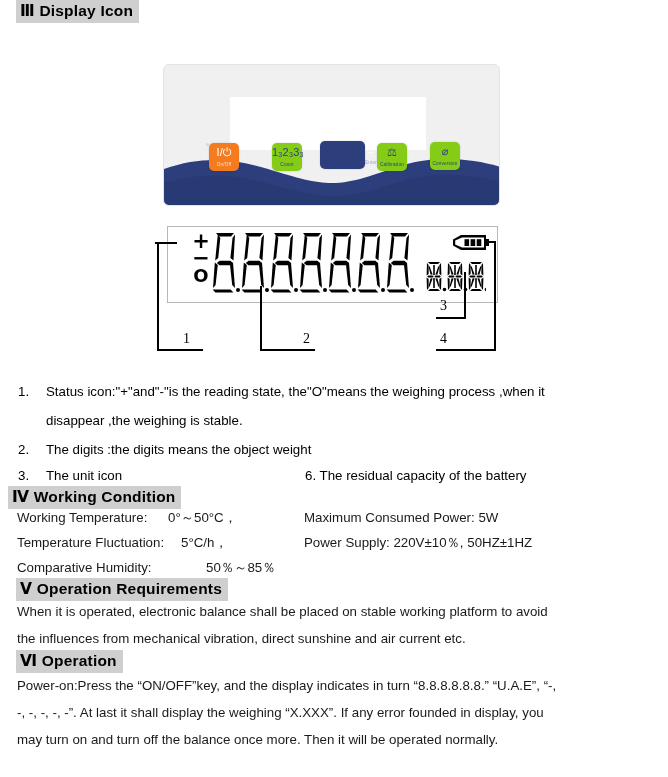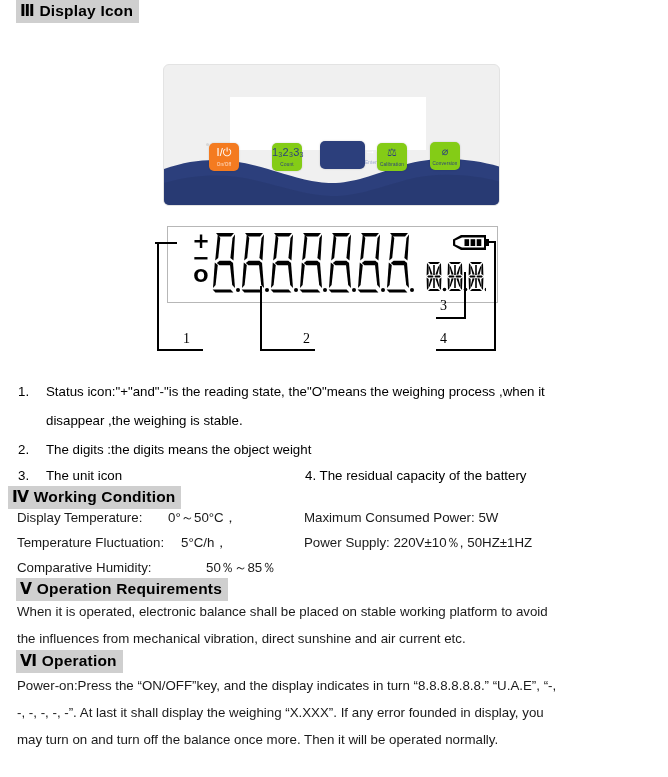--- a/index.html
+++ b/index.html
@@ -350,28 +350,28 @@
 
 <span class="li-num" style="left:18px; top:378px;">1.</span>
 <span class="li-txt" style="left:46px; top:378px;">Status icon:"+"and"-"is the reading state, the"O"means the weighing process ,when it</span>
 <span class="li-txt" style="left:46px; top:407px;">disappear ,the weighing is stable.</span>
 
 <span class="li-num" style="left:18px; top:436px;">2.</span>
 <span class="li-txt" style="left:46px; top:436px;">The digits :the digits means the object weight</span>
 
 <span class="li-num" style="left:18px; top:462px;">3.</span>
 <span class="li-txt" style="left:46px; top:462px;">The unit icon</span>
-<span class="li-txt" style="left:305px; top:462px;">4. The residual capacity of the battery</span>
+<span class="li-txt" style="left:305px; top:462px;">6. The residual capacity of the battery</span>
 
 <div class="sec-head" style="left:8px; top:486px;">
   <span class="roman">Ⅳ</span>
   <span>Working Condition</span>
 </div>
 
-<span class="para" style="left:17px; top:504px;">Display Temperature:</span>
+<span class="para" style="left:17px; top:504px;">Working Temperature:</span>
 <span class="para" style="left:168px; top:504px;">0°～50°C，</span>
 <span class="para" style="left:304px; top:504px;">Maximum Consumed Power: 5W</span>
 
 <span class="para" style="left:17px; top:529px;">Temperature Fluctuation:</span>
 <span class="para" style="left:181px; top:529px;">5°C/h，</span>
 <span class="para" style="left:304px; top:529px;">Power Supply: 220V±10％, 50HZ±1HZ</span>
 
 <span class="para" style="left:17px; top:554px;">Comparative Humidity:</span>
 <span class="para" style="left:181px; top:554px;margin-left:25px;">50％～85％</span>
 

